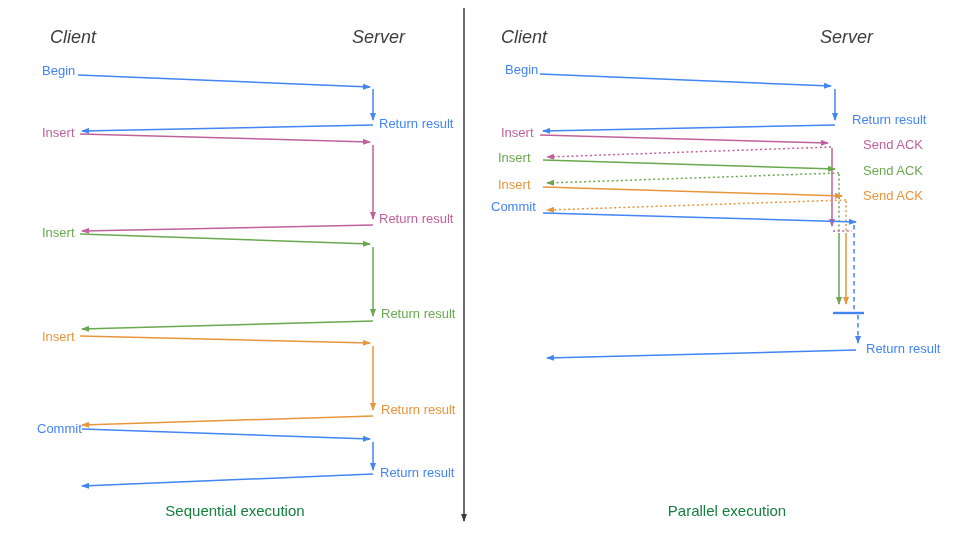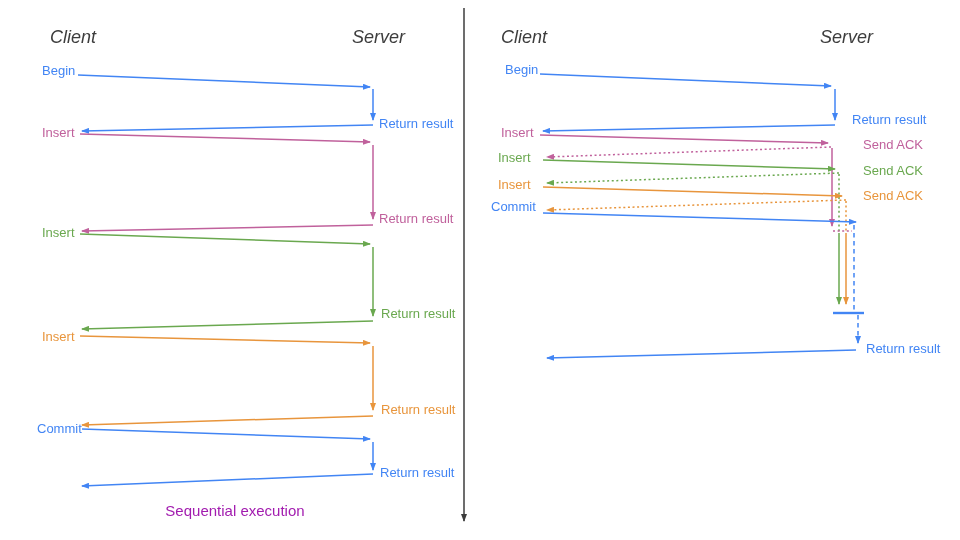--- a/index.html
+++ b/index.html
@@ -1,21 +1,21 @@
 <!DOCTYPE html>
 <html><head>
 <meta charset="utf-8">
 <style>
   html,body{margin:0;padding:0;background:#ffffff;}
   #stage{position:relative;width:960px;height:540px;overflow:hidden;
          font-family:"Liberation Sans",sans-serif;background:#ffffff;}
   #arrow-svg{position:absolute;left:0;top:0;width:960px;height:540px;}
   .lbl{position:absolute;white-space:nowrap;font-size:13px;line-height:14px;}
   .hdr{position:absolute;white-space:nowrap;font-style:italic;font-size:18px;color:#3d3d3d;}
-  .caption{position:absolute;width:240px;text-align:center;font-size:15px;color:#a21caf;}
+  .caption{position:absolute;width:240px;text-align:center;font-size:15px;color:#15803d;}
   .time-lbl{position:absolute;font-size:13.5px;color:#1a1a1a;margin-top:39px;}
 </style>
 </head>
 <body>
 
 <div id="stage">
   <svg id="arrow-svg" viewBox="0 0 960 540" xmlns="http://www.w3.org/2000/svg">
     <defs id="marker-defs">
         <marker id="arr-blue" markerUnits="userSpaceOnUse" markerWidth="8" markerHeight="6" refX="7" refY="3" orient="auto">
           <path d="M0,0 L8,3 L0,6 Z" fill="#4285f4"></path>
@@ -95,15 +95,16 @@
       <span class="lbl" style="left: 863px; top: 189px; color: rgb(232, 149, 60);">Send ACK</span>
       <span class="lbl" style="left: 866px; top: 342px; color: rgb(66, 133, 244);">Return result</span>
     </div>
 
   <span class="hdr" style="left:50px;top:27px">Client</span>
   <span class="hdr" style="left:352px;top:27px">Server</span>
   <span class="hdr" style="left:501px;top:27px">Client</span>
   <span class="hdr" style="left:820px;top:27px">Server</span>
 
   <div class="caption" style="left:115px;top:502px">Sequential execution</div>
+  <div class="caption" style="left:607px;top:502px">Parallel execution</div>
 
   <span class="time-lbl" style="left:448px;top:524px">Time</span>
 </div>
 
 </body></html>

